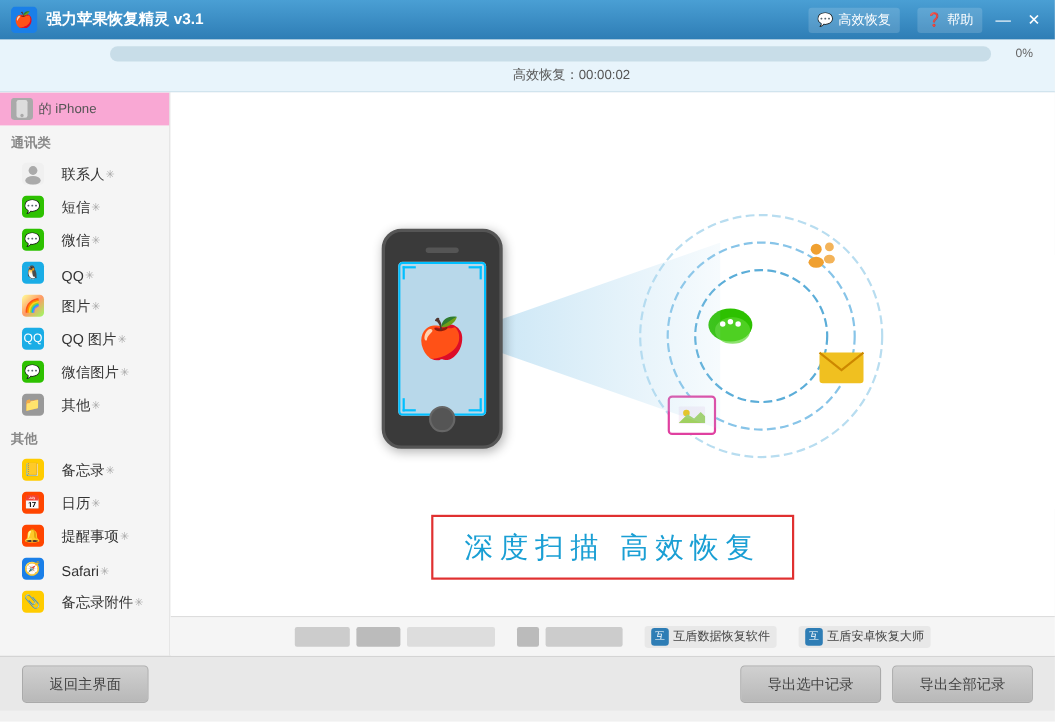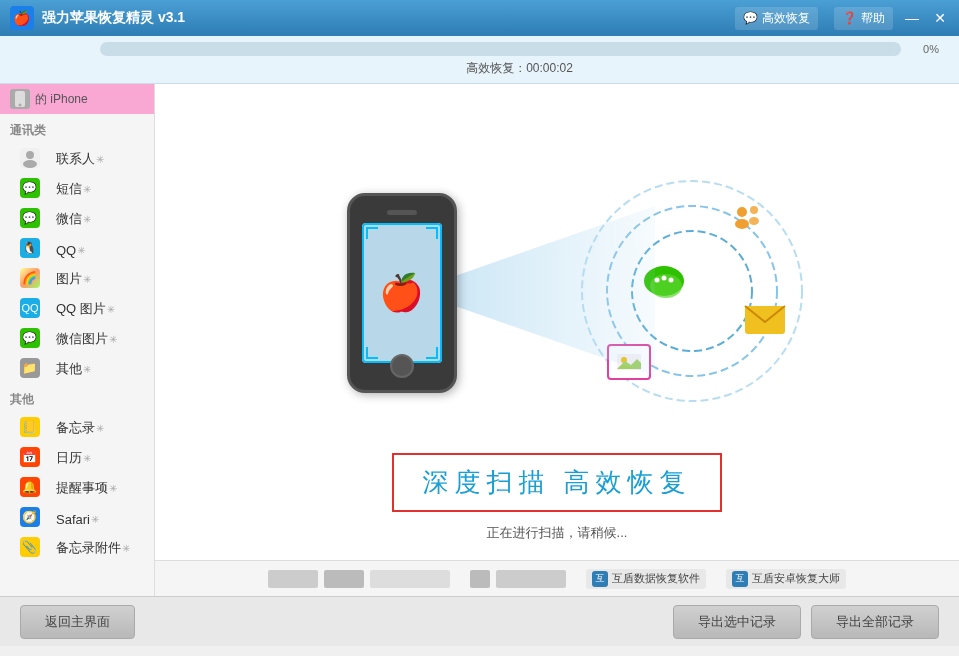--- a/index.html
+++ b/index.html
@@ -499,21 +499,20 @@
             <polygon points="2,18 10,10 16,14 22,8 26,12 26,18" fill="#a0d060"></polygon>
           </svg>
         </div>
       </div>
     </div>
 
     <div style="border:2.5px solid #e03030;padding:10px 28px;display:inline-block;margin-top:5px;">
       <span style="font-size:26px;color:#1a9fd4;font-weight:normal;letter-spacing:6px;">深度扫描    高效恢复</span>
     </div>
 
-    <div style="font-size:13px;color:#555;text-align:center;margin-top:12px;">正在进行扫描，请稍候...</div>
 
     <div class="ad-bar" style="position:absolute;bottom:0;left:0;right:0;">
       <div style="display:flex;align-items:center;gap:6px;">
         <div style="width:50px;height:18px;background:#ccc;border-radius:2px;"></div>
         <div style="width:40px;height:18px;background:#bbb;border-radius:2px;"></div>
         <div style="width:80px;height:18px;background:#ddd;border-radius:2px;"></div>
       </div>
       <div style="display:flex;align-items:center;gap:6px;">
         <div style="width:20px;height:18px;background:#bbb;border-radius:2px;"></div>
         <div style="width:70px;height:18px;background:#ccc;border-radius:2px;"></div>

